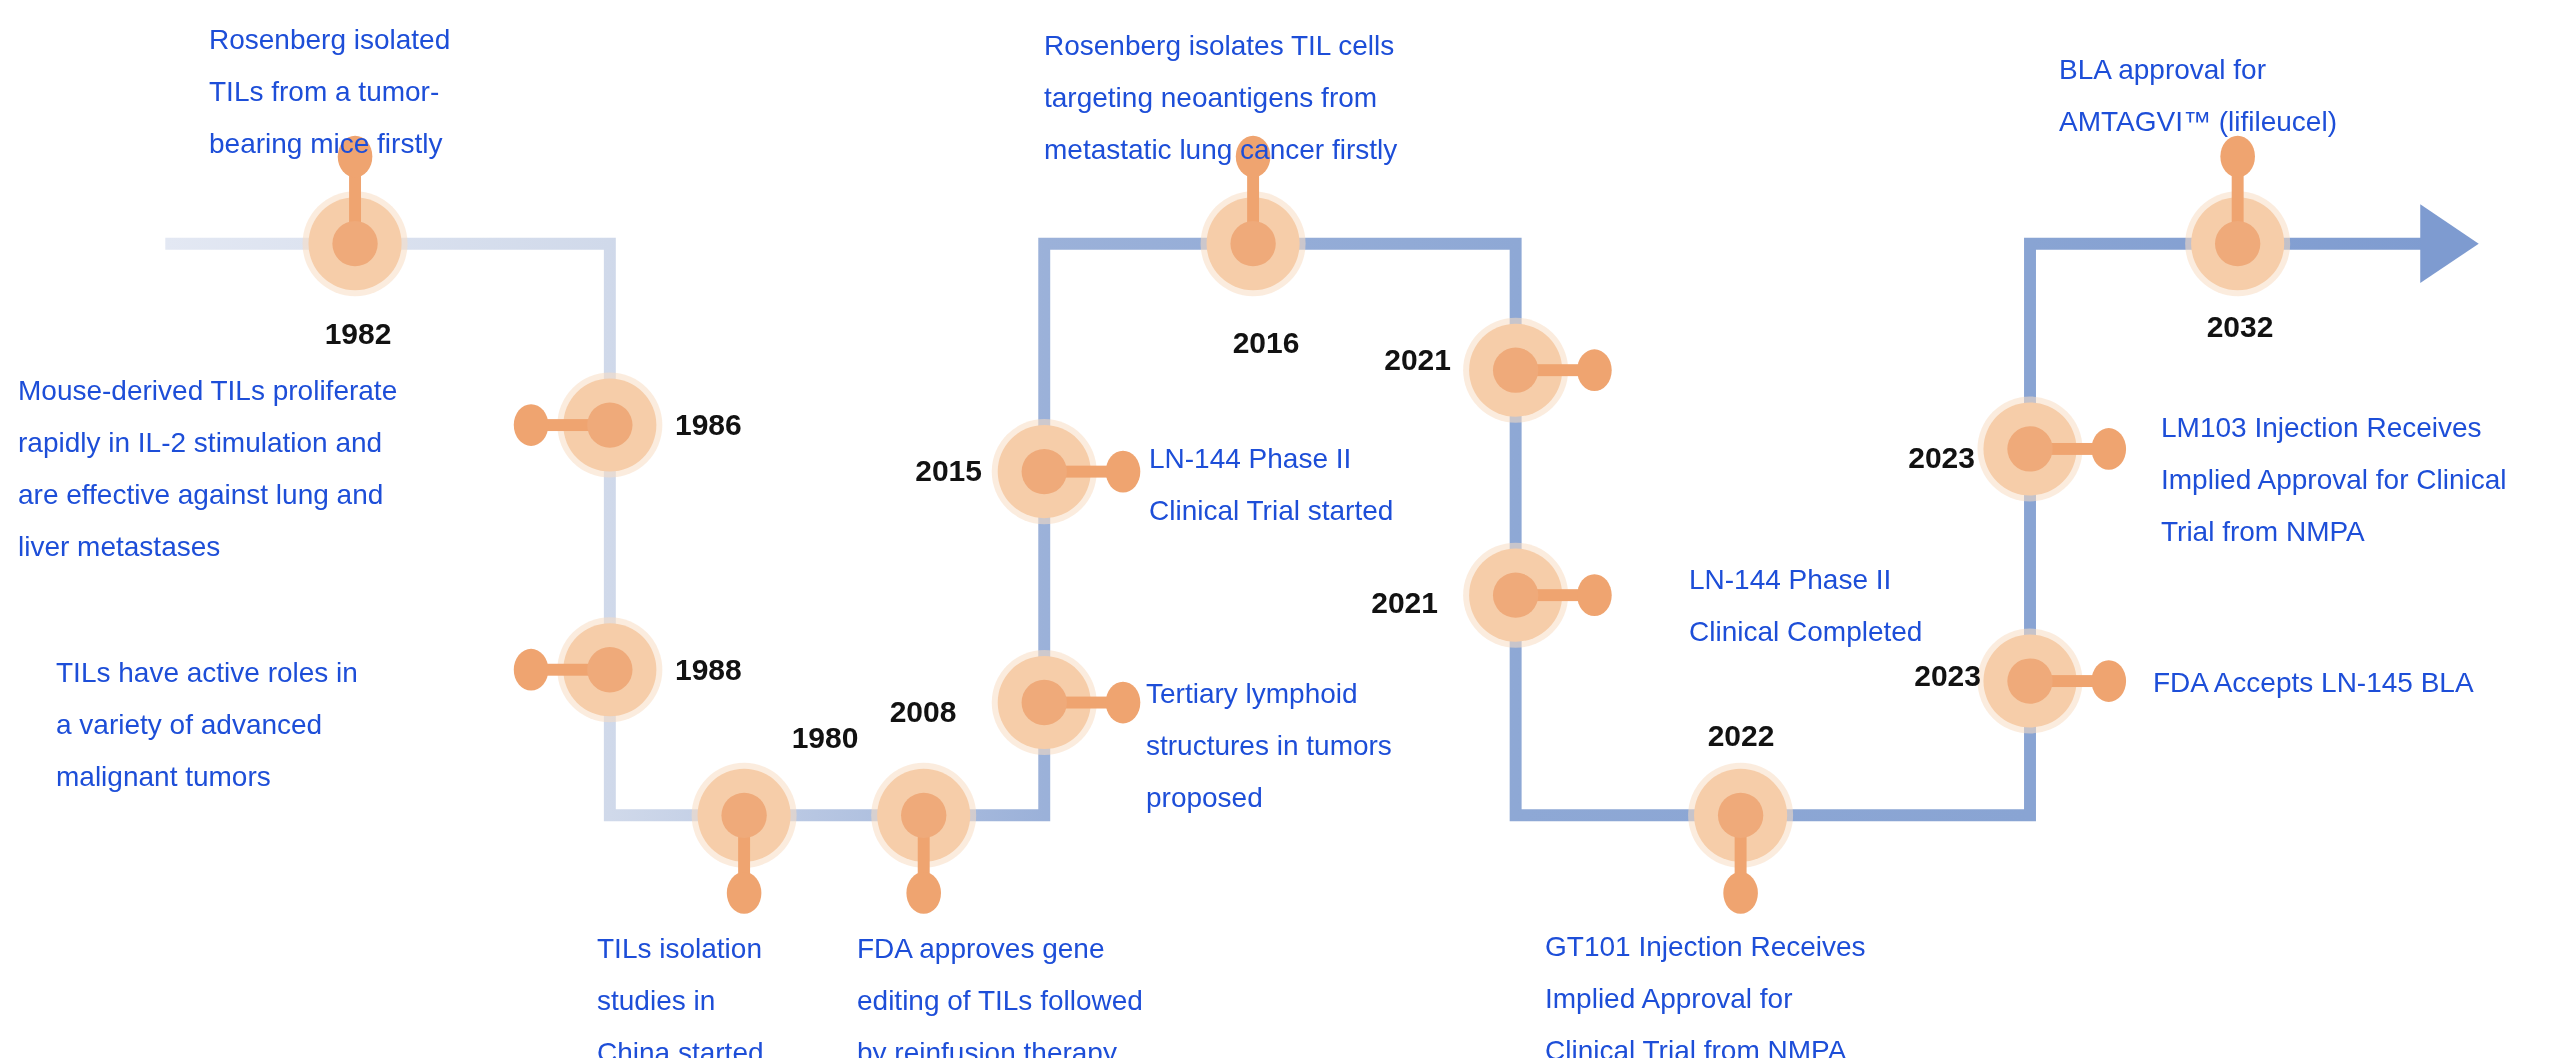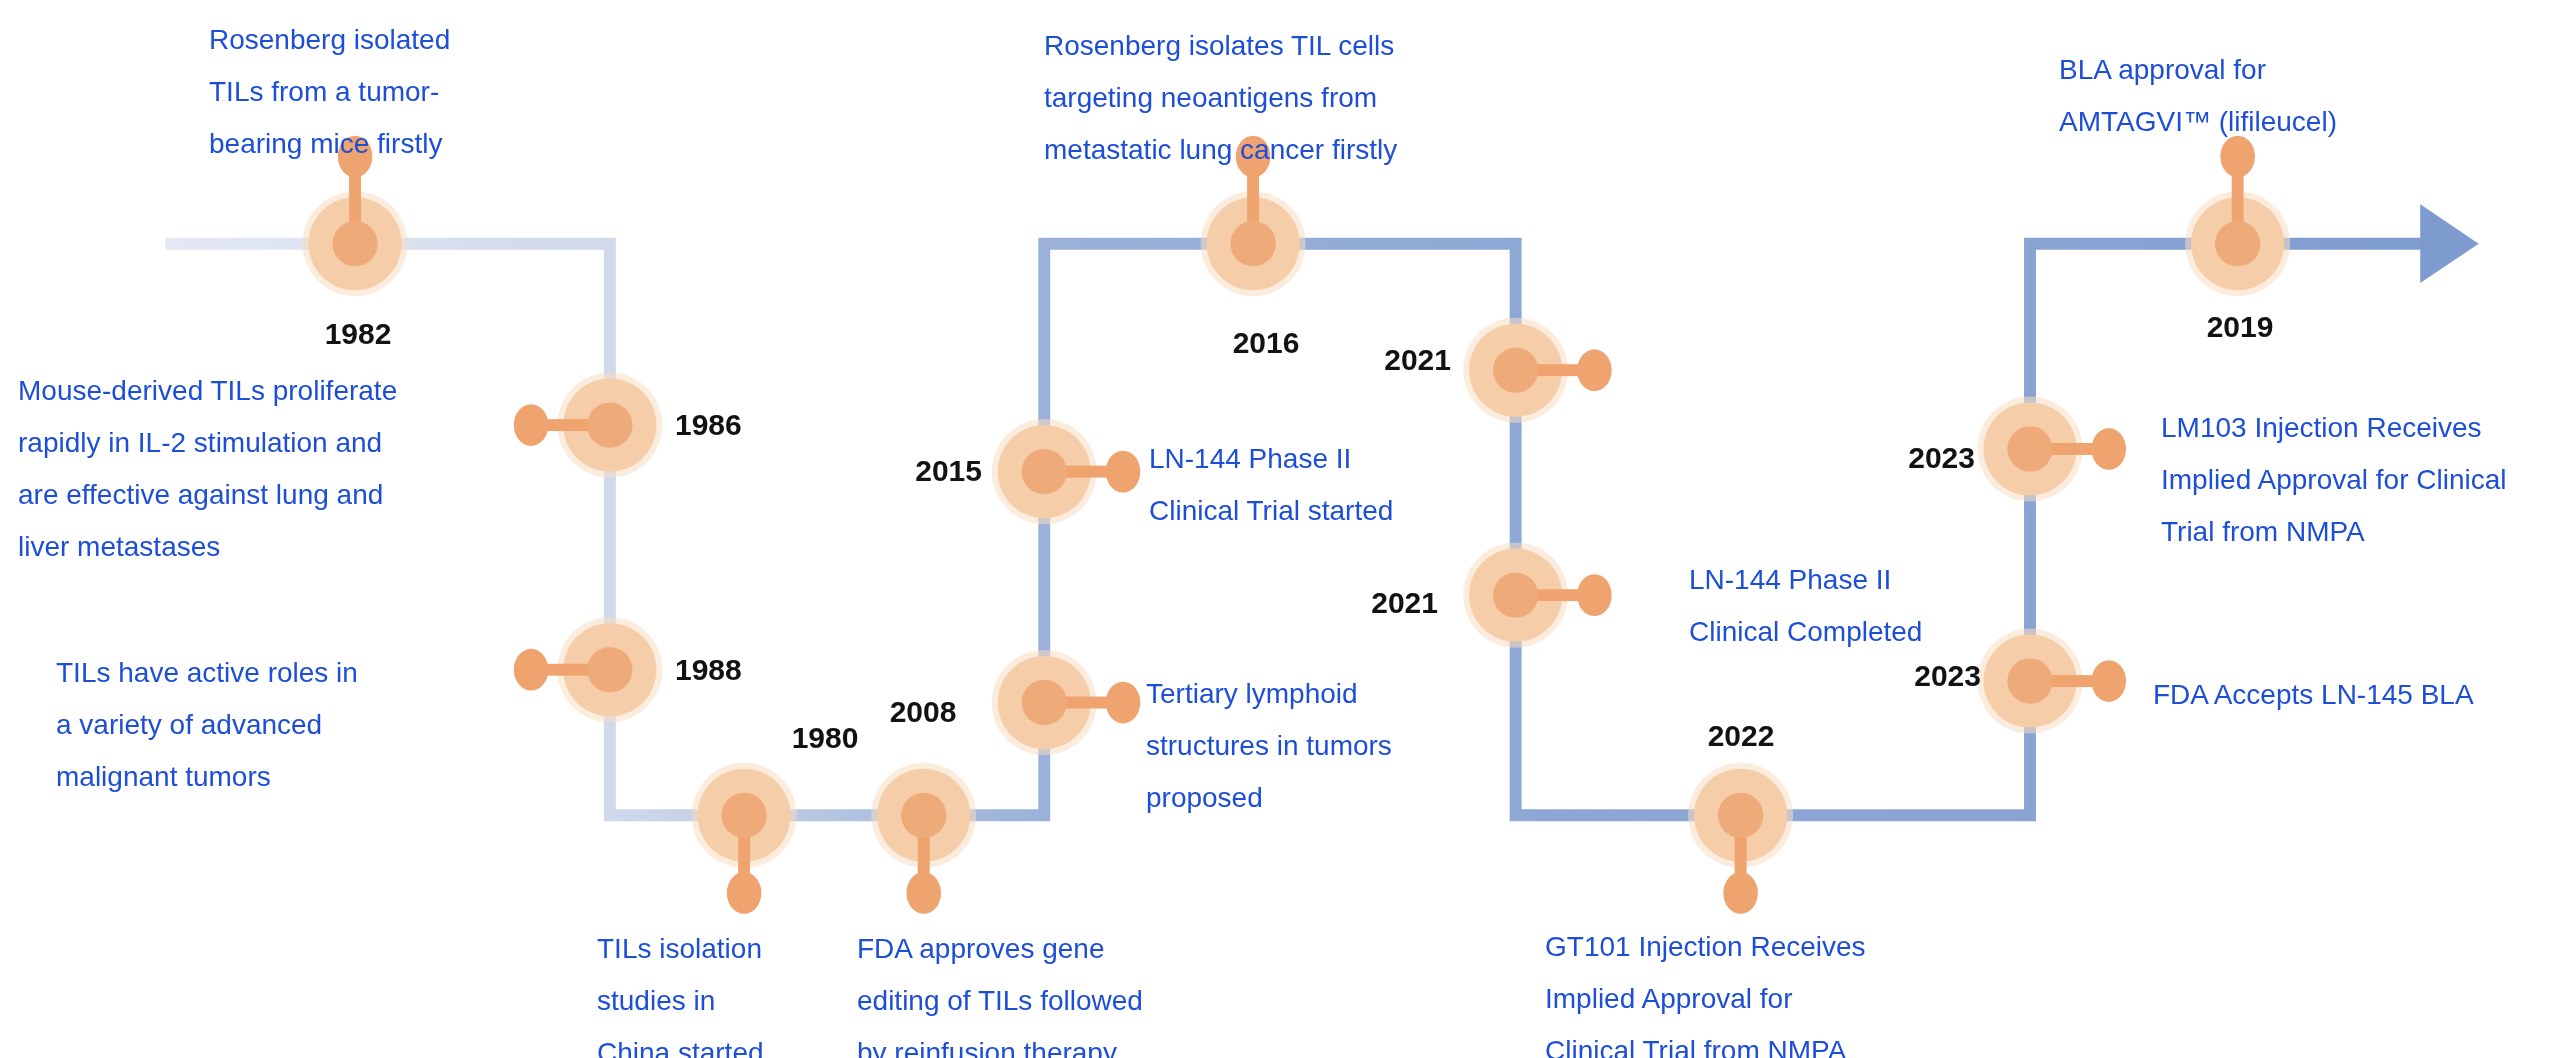--- a/index.html
+++ b/index.html
@@ -170,21 +170,21 @@
   <div class="year lc" style="left:675px;top:670px;text-align:right;">1988</div>
   <div class="year cc" style="left:825px;top:738px;">1980</div>
   <div class="year cc" style="left:923px;top:712px;">2008</div>
   <div class="year rc" style="left:982px;top:471px;">2015</div>
   <div class="year cc" style="left:1266px;top:343px;">2016</div>
   <div class="year rc" style="left:1451px;top:360px;">2021</div>
   <div class="year rc" style="left:1438px;top:603px;">2021</div>
   <div class="year cc" style="left:1741px;top:736px;">2022</div>
   <div class="year rc" style="left:1975px;top:458px;">2023</div>
   <div class="year rc" style="left:1981px;top:676px;">2023</div>
-  <div class="year cc" style="left:2240px;top:327px;">2019</div>
+  <div class="year cc" style="left:2240px;top:327px;">2032</div>
 
   <div class="txt" style="left:209px;top:14.3px;">Rosenberg isolated
 TILs from a tumor-
 bearing mice firstly</div>
   <div class="txt" style="left:18px;top:365px;">Mouse-derived TILs proliferate
 rapidly in IL-2 stimulation and
 are effective against lung and
 liver metastases</div>
   <div class="txt" style="left:56px;top:609px;margin-top:38px;">TILs have active roles in
 a variety of advanced
@@ -204,18 +204,18 @@
 targeting neoantigens from
 metastatic lung cancer firstly</div>
   <div class="txt" style="left:1689px;top:554px;">LN-144 Phase II
 Clinical Completed</div>
   <div class="txt" style="left:1545px;top:921px;">GT101 Injection Receives
 Implied Approval for
 Clinical Trial from NMPA</div>
   <div class="txt" style="left:2161px;top:402px;">LM103 Injection Receives
 Implied Approval for Clinical
 Trial from NMPA</div>
-  <div class="txt" style="left:2153px;top:657px;margin-top:12px;">FDA Accepts LN-145 BLA</div>
+  <div class="txt" style="left:2153px;top:657px;">FDA Accepts LN-145 BLA</div>
   <div class="txt" style="left:2059px;top:44px;">BLA approval for
 AMTAGVI™ (lifileucel)</div>
 
 </div>
 
 
 </body></html>

